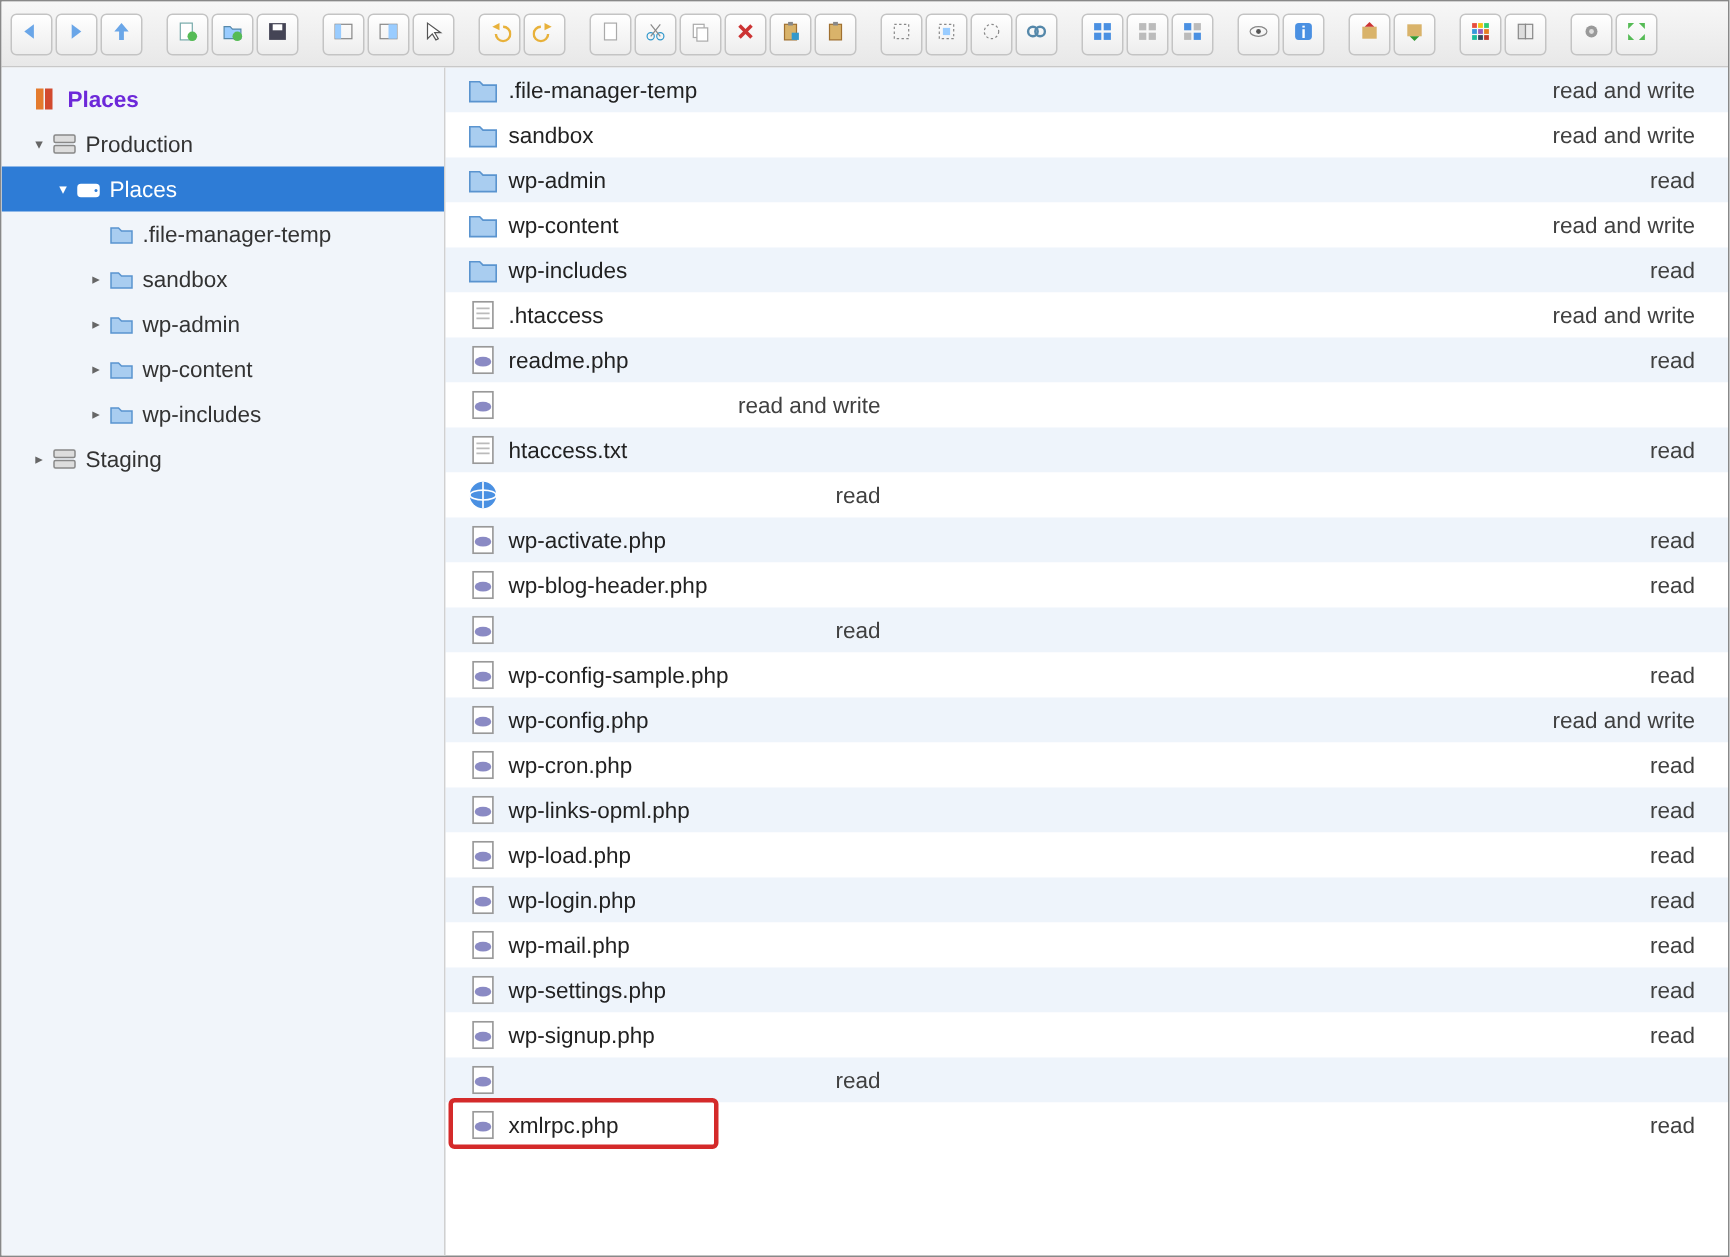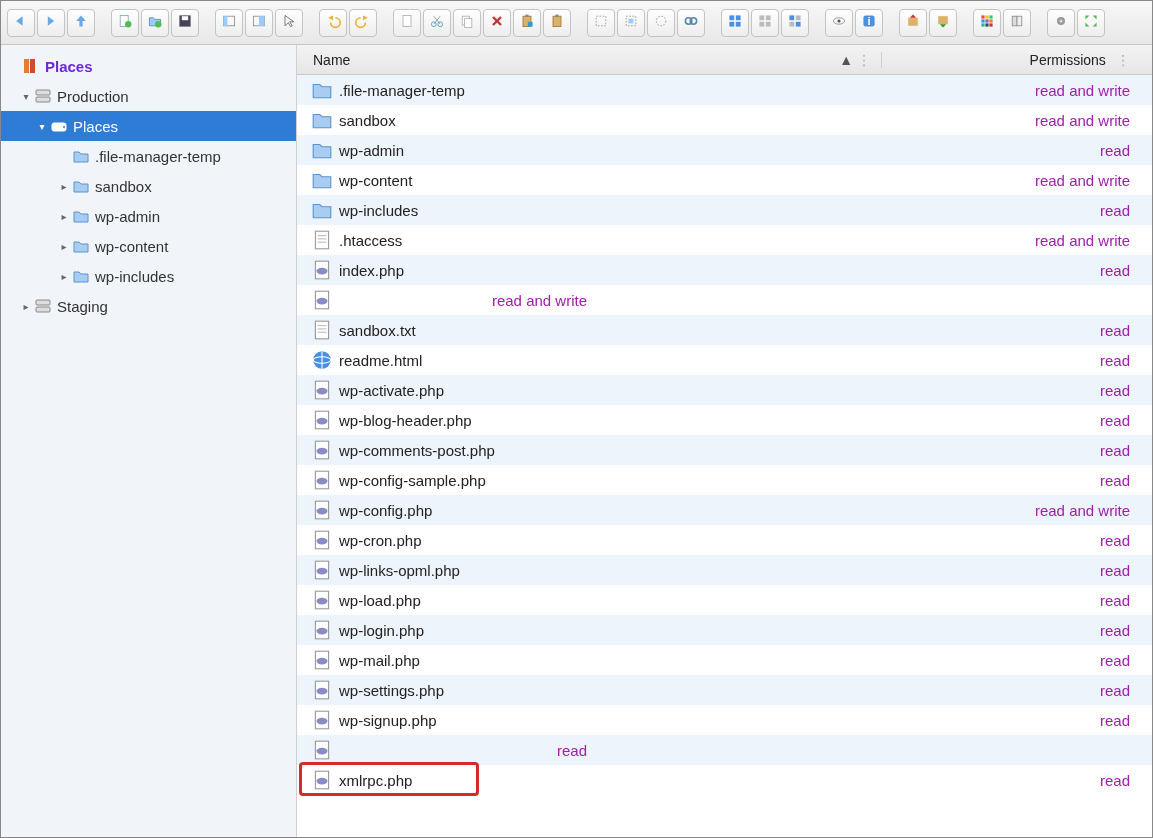--- a/index.html
+++ b/index.html
@@ -35,21 +35,21 @@
 .list-header .col-perm { width:270px; text-align:right; padding-right:22px; font-size:15px; color:#222; }
 .sort-ind { font-size:9px; color:#555; margin-left:6px; }
 
 
 .file-list { flex:1; overflow:auto; }
 .file-row { height:30px; display:flex; align-items:center; }
 .file-row:nth-child(odd){ background:#eef4fb; }
 .file-row:nth-child(even){ background:#ffffff; }
 .file-row .ficon { width:22px; height:22px; margin-left:14px; margin-right:6px; display:flex; align-items:center; justify-content:center; }
 .file-row .fname { flex:1; font-size:15px; color:#222; }
-.file-row .fperm { width:270px; text-align:right; padding-right:22px; font-size:15px; color:#a21caf; }
+.file-row .fperm { width:270px; text-align:right; padding-right:22px; font-size:15px; color:#404040; }
 
 .highlight-box { border:3px solid #d42a2a; border-radius:4px; position:absolute; pointer-events:none; }
 </style>
 </head>
 <body>
 
 <div class="toolbar" id="toolbar">
     <div class="tb-group">
       <div class="tb-btn">
         <span><svg viewBox="0 0 20 20">
@@ -372,33 +372,20 @@
               <rect x="3" y="4" width="14" height="5" rx="1" fill="#ddd" stroke="#888"></rect>
               <rect x="3" y="11" width="14" height="5" rx="1" fill="#ddd" stroke="#888"></rect>
             </svg>
           </span>
           <span class="tlabel">Staging</span>
         </div>
       </div>
   </div>
 
   <div class="filepanel">
-    <div class="list-header">
-      <div class="col-name">
-        <span>Name</span>
-        <span class="sort-ind" style="display:flex;align-items:center;gap:4px;">
-          <span>▲</span>
-          <span style="color:#aaa;">⋮</span>
-        </span>
-      </div>
-      <div class="col-perm">
-        <span>Permissions</span>
-        <span style="color:#aaa; margin-left:6px;">⋮</span>
-      </div>
-    </div>
     <div class="file-list" id="filelist" style="position:relative;">
         <div class="file-row">
           <span class="ficon">
             <svg viewBox="0 0 20 20">
               <path d="M2 5h6l2 2h8v10H2z" fill="#a9cdf0" stroke="#5a94cf"></path>
             </svg>
           </span>
           <span class="fname">.file-manager-temp</span>
           <span class="fperm">read and write</span>
         </div>
@@ -450,53 +437,52 @@
           <span class="fname">.htaccess</span>
           <span class="fperm">read and write</span>
         </div>
         <div class="file-row">
           <span class="ficon">
             <svg viewBox="0 0 20 20">
               <rect x="4" y="2" width="12" height="16" fill="#fff" stroke="#999"></rect>
               <ellipse cx="10" cy="11" rx="5" ry="3" fill="#8a8ac4"></ellipse>
             </svg>
           </span>
-          <span class="fname">index.php</span>
+          <span class="fname">readme.php</span>
           <span class="fperm">read</span>
         </div>
         <div class="file-row">
           <span class="ficon">
             <svg viewBox="0 0 20 20">
               <rect x="4" y="2" width="12" height="16" fill="#fff" stroke="#999"></rect>
               <ellipse cx="10" cy="11" rx="5" ry="3" fill="#8a8ac4"></ellipse>
             </svg>
           </span>
           <span class="fperm">read and write</span>
         </div>
         <div class="file-row">
           <span class="ficon">
             <svg viewBox="0 0 20 20">
               <rect x="4" y="2" width="12" height="16" fill="#fff" stroke="#999"></rect>
               <line x1="6" y1="6" x2="14" y2="6" stroke="#bbb"></line>
               <line x1="6" y1="9" x2="14" y2="9" stroke="#bbb"></line>
               <line x1="6" y1="12" x2="14" y2="12" stroke="#bbb"></line>
             </svg>
           </span>
-          <span class="fname">sandbox.txt</span>
+          <span class="fname">htaccess.txt</span>
           <span class="fperm">read</span>
         </div>
         <div class="file-row">
           <span class="ficon">
             <svg viewBox="0 0 20 20">
               <circle cx="10" cy="10" r="8" fill="#4a90e2"></circle>
               <ellipse cx="10" cy="10" rx="8" ry="3" fill="none" stroke="#fff"></ellipse>
               <line x1="10" y1="2" x2="10" y2="18" stroke="#fff"></line>
             </svg>
           </span>
-          <span class="fname">readme.html</span>
           <span class="fperm">read</span>
         </div>
         <div class="file-row">
           <span class="ficon">
             <svg viewBox="0 0 20 20">
               <rect x="4" y="2" width="12" height="16" fill="#fff" stroke="#999"></rect>
               <ellipse cx="10" cy="11" rx="5" ry="3" fill="#8a8ac4"></ellipse>
             </svg>
           </span>
           <span class="fname">wp-activate.php</span>
@@ -512,21 +498,20 @@
           <span class="fname">wp-blog-header.php</span>
           <span class="fperm">read</span>
         </div>
         <div class="file-row">
           <span class="ficon">
             <svg viewBox="0 0 20 20">
               <rect x="4" y="2" width="12" height="16" fill="#fff" stroke="#999"></rect>
               <ellipse cx="10" cy="11" rx="5" ry="3" fill="#8a8ac4"></ellipse>
             </svg>
           </span>
-          <span class="fname">wp-comments-post.php</span>
           <span class="fperm">read</span>
         </div>
         <div class="file-row">
           <span class="ficon">
             <svg viewBox="0 0 20 20">
               <rect x="4" y="2" width="12" height="16" fill="#fff" stroke="#999"></rect>
               <ellipse cx="10" cy="11" rx="5" ry="3" fill="#8a8ac4"></ellipse>
             </svg>
           </span>
           <span class="fname">wp-config-sample.php</span>

